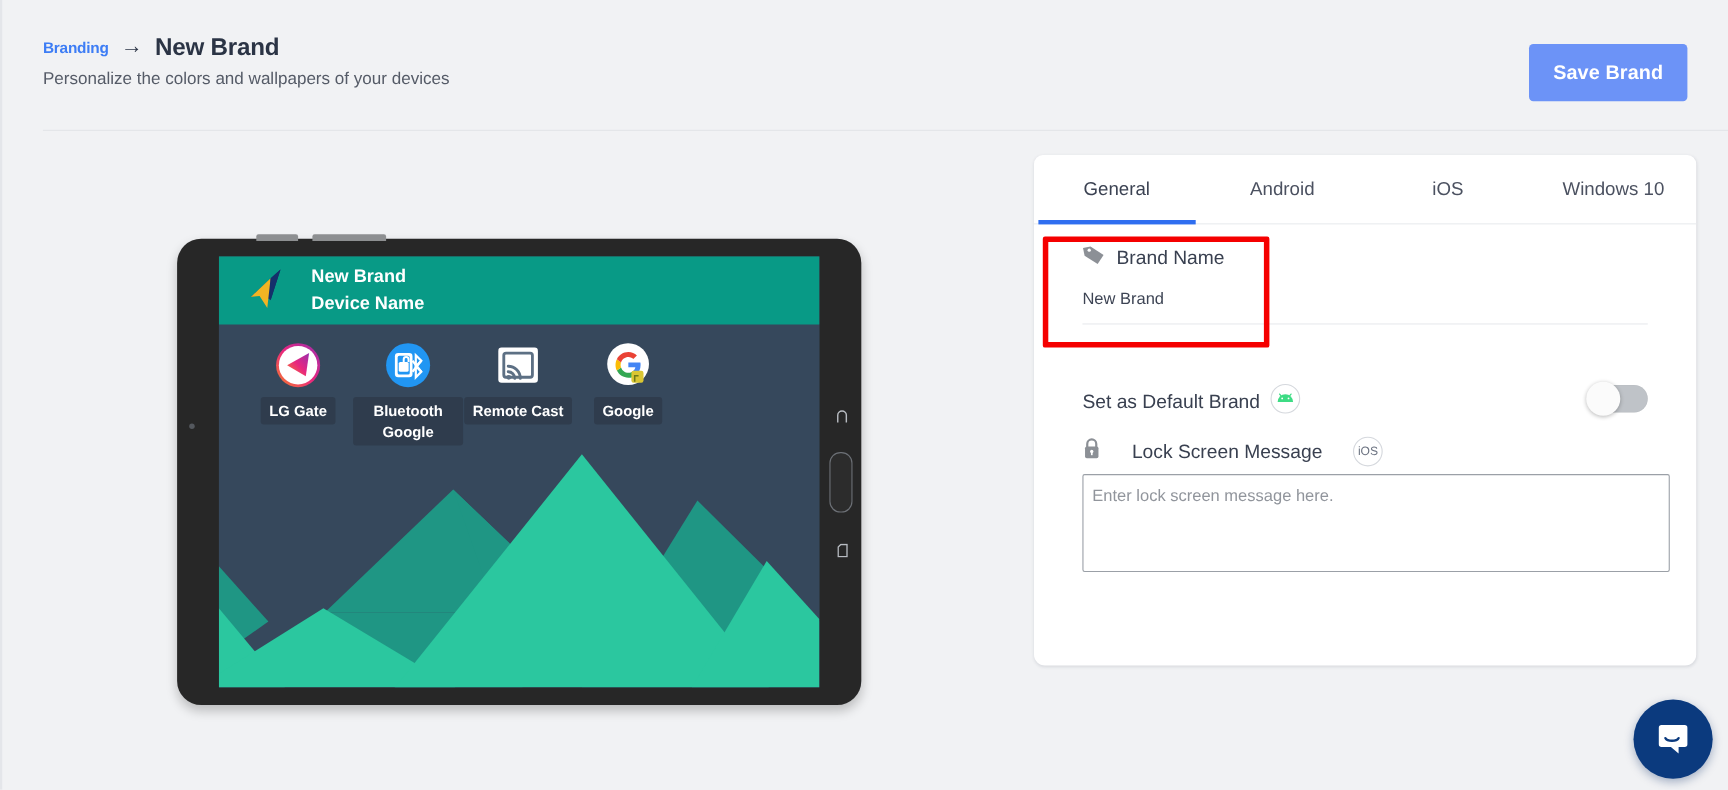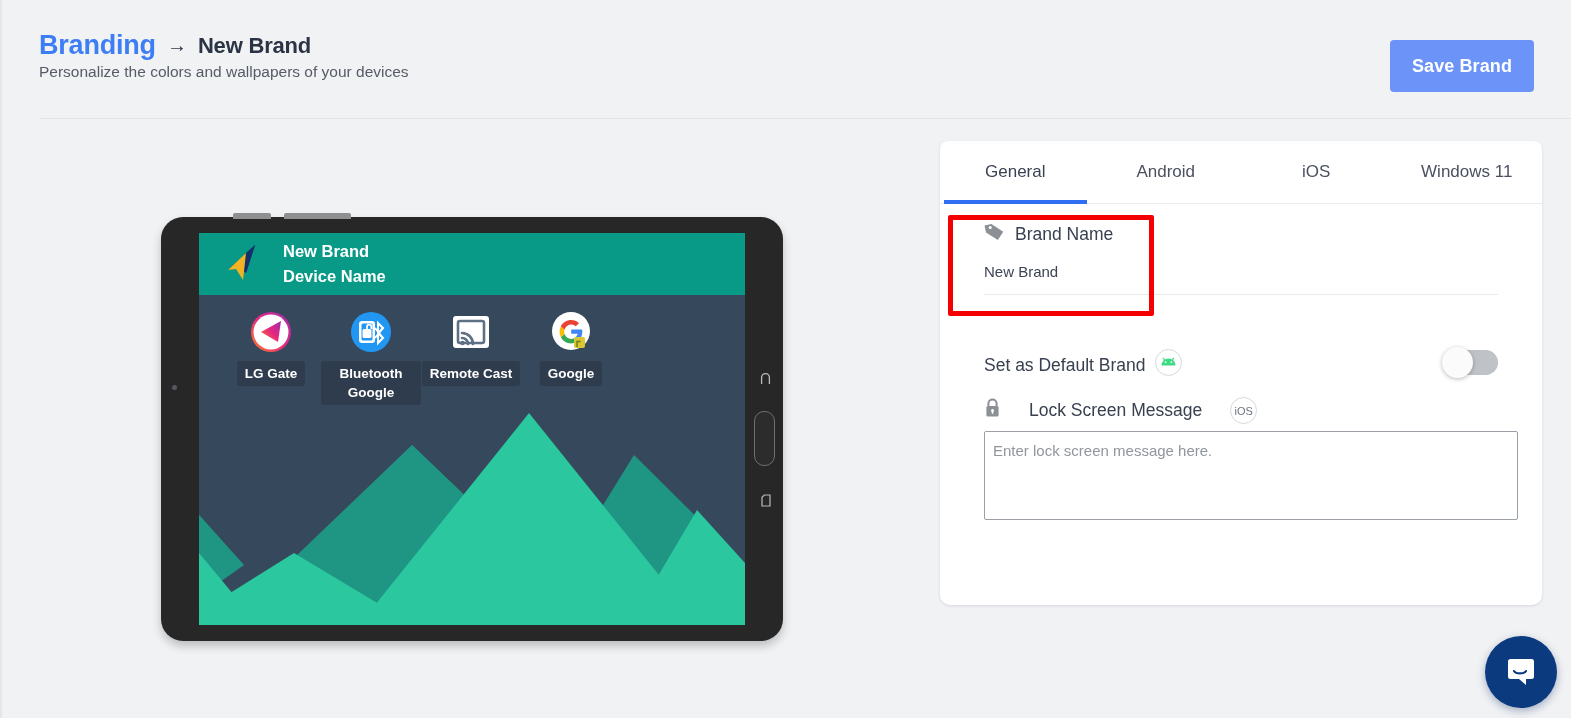--- a/index.html
+++ b/index.html
@@ -20,21 +20,21 @@
   
   .header {
     position: absolute;
     left: 0; top: 0; right: 0; height: 118px;
   }
   .breadcrumb {
     position: absolute; left: 37px; top: 30px;
     display: flex; align-items: center; gap: 11px;
   }
   .crumb-link {
-    color: #3d7df5; font-size: 27px; font-weight: bold;
+    color: #3d7df5; font-size: 14px; font-weight: bold;
     letter-spacing: -0.2px; cursor: pointer;
   }
   .crumb-arrow {
     color: #2b3445; font-size: 20px; font-weight: bold;
     line-height: 1; position: relative; top: -1px;
   }
   .crumb-current {
     color: #2b3445; font-size: 22px; font-weight: bold;
     letter-spacing: -0.2px;
   }
@@ -381,21 +381,21 @@
       </div>
     </div>
   </div>
 
   <div class="card">
 
     <div class="tabs">
       <div class="tab active">General</div>
       <div class="tab">Android</div>
       <div class="tab">iOS</div>
-      <div class="tab">Windows 11</div>
+      <div class="tab">Windows 10</div>
     </div>
 
     <div class="field-block">
       <div class="field-label">
         <span>
           <svg width="21" height="21" viewBox="0 0 21 21">
             <path d="M2 9.6V2.6h7l10 10-7 7z" fill="#8c9096" transform="rotate(-12 10.5 10.5)"></path>
             <circle cx="6.2" cy="6.4" r="1.5" fill="#ffffff"></circle>
           </svg>
         </span>

